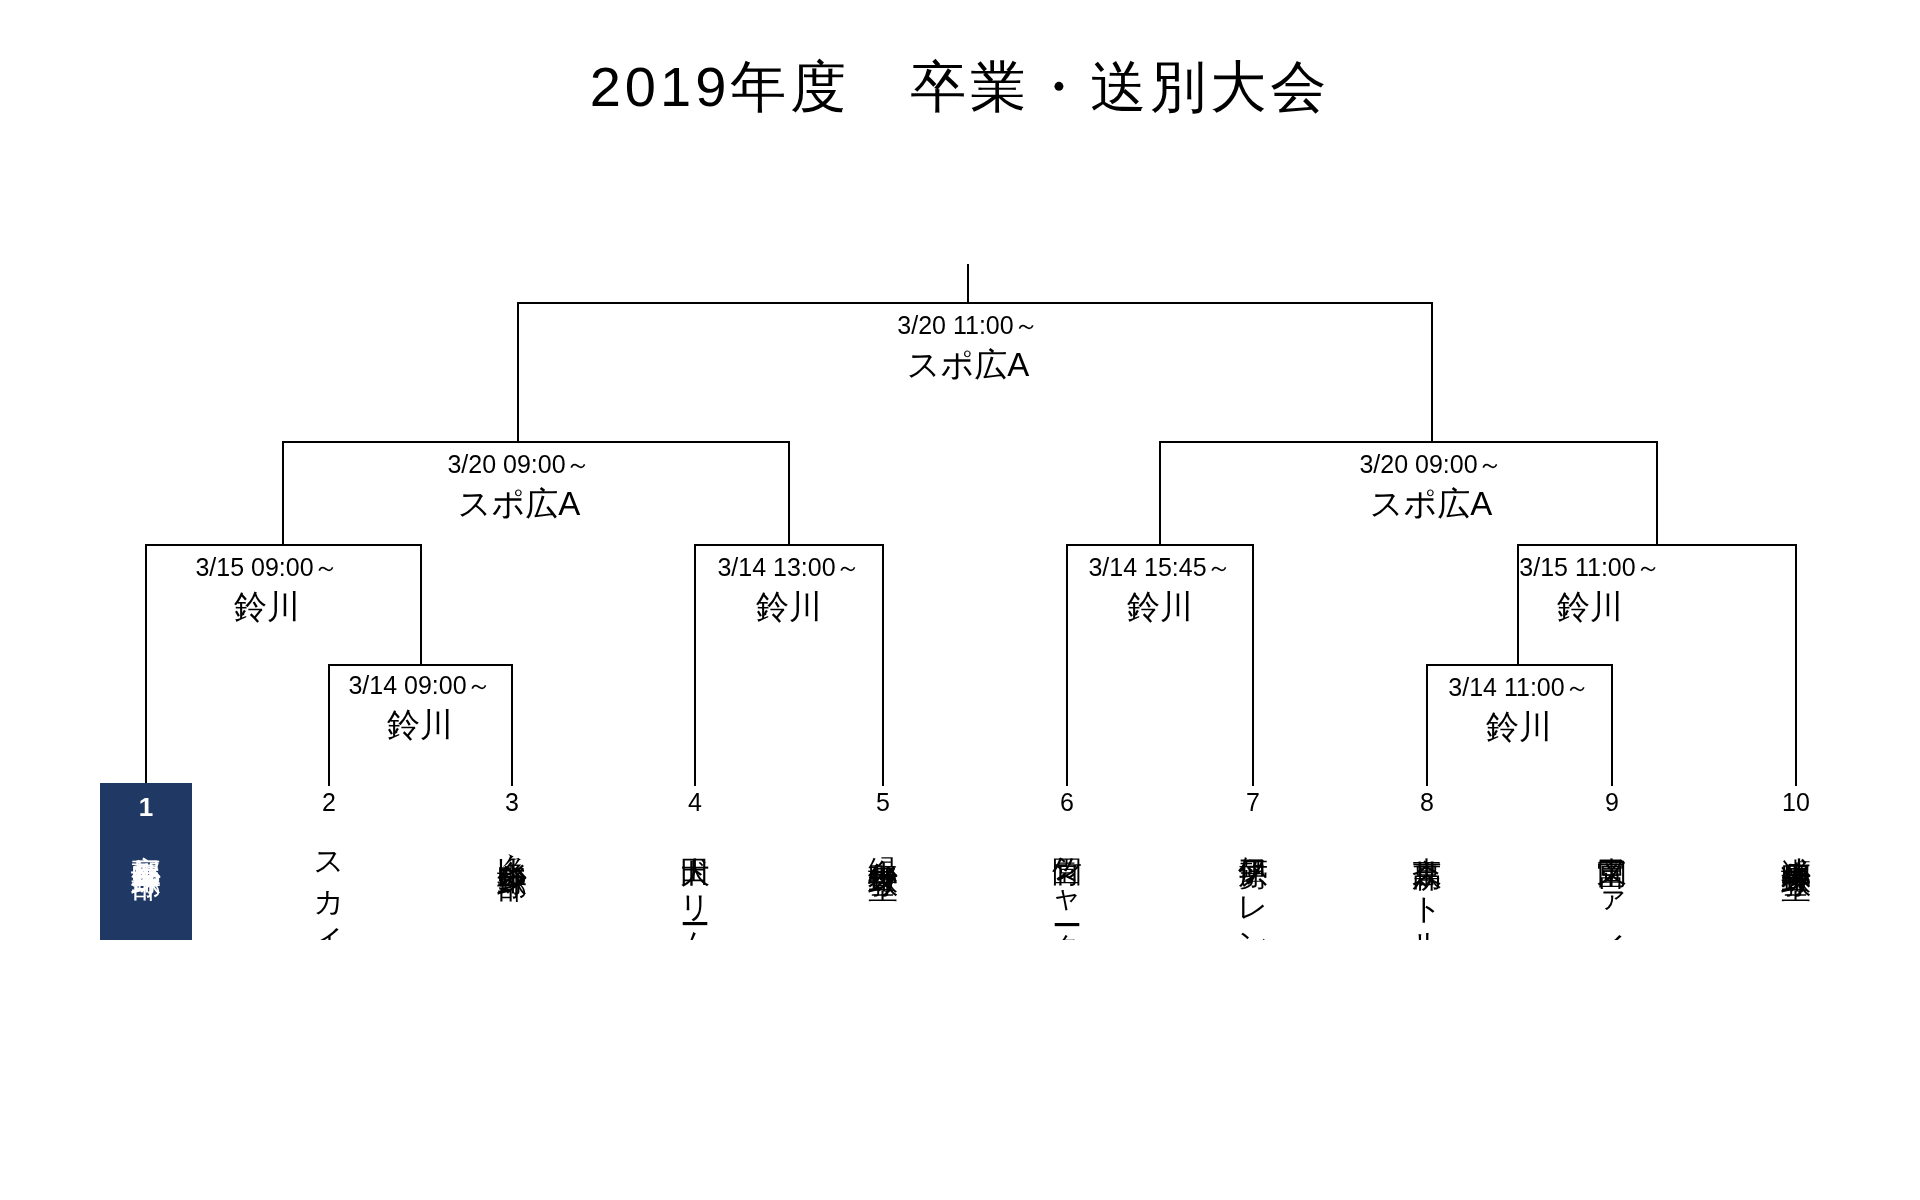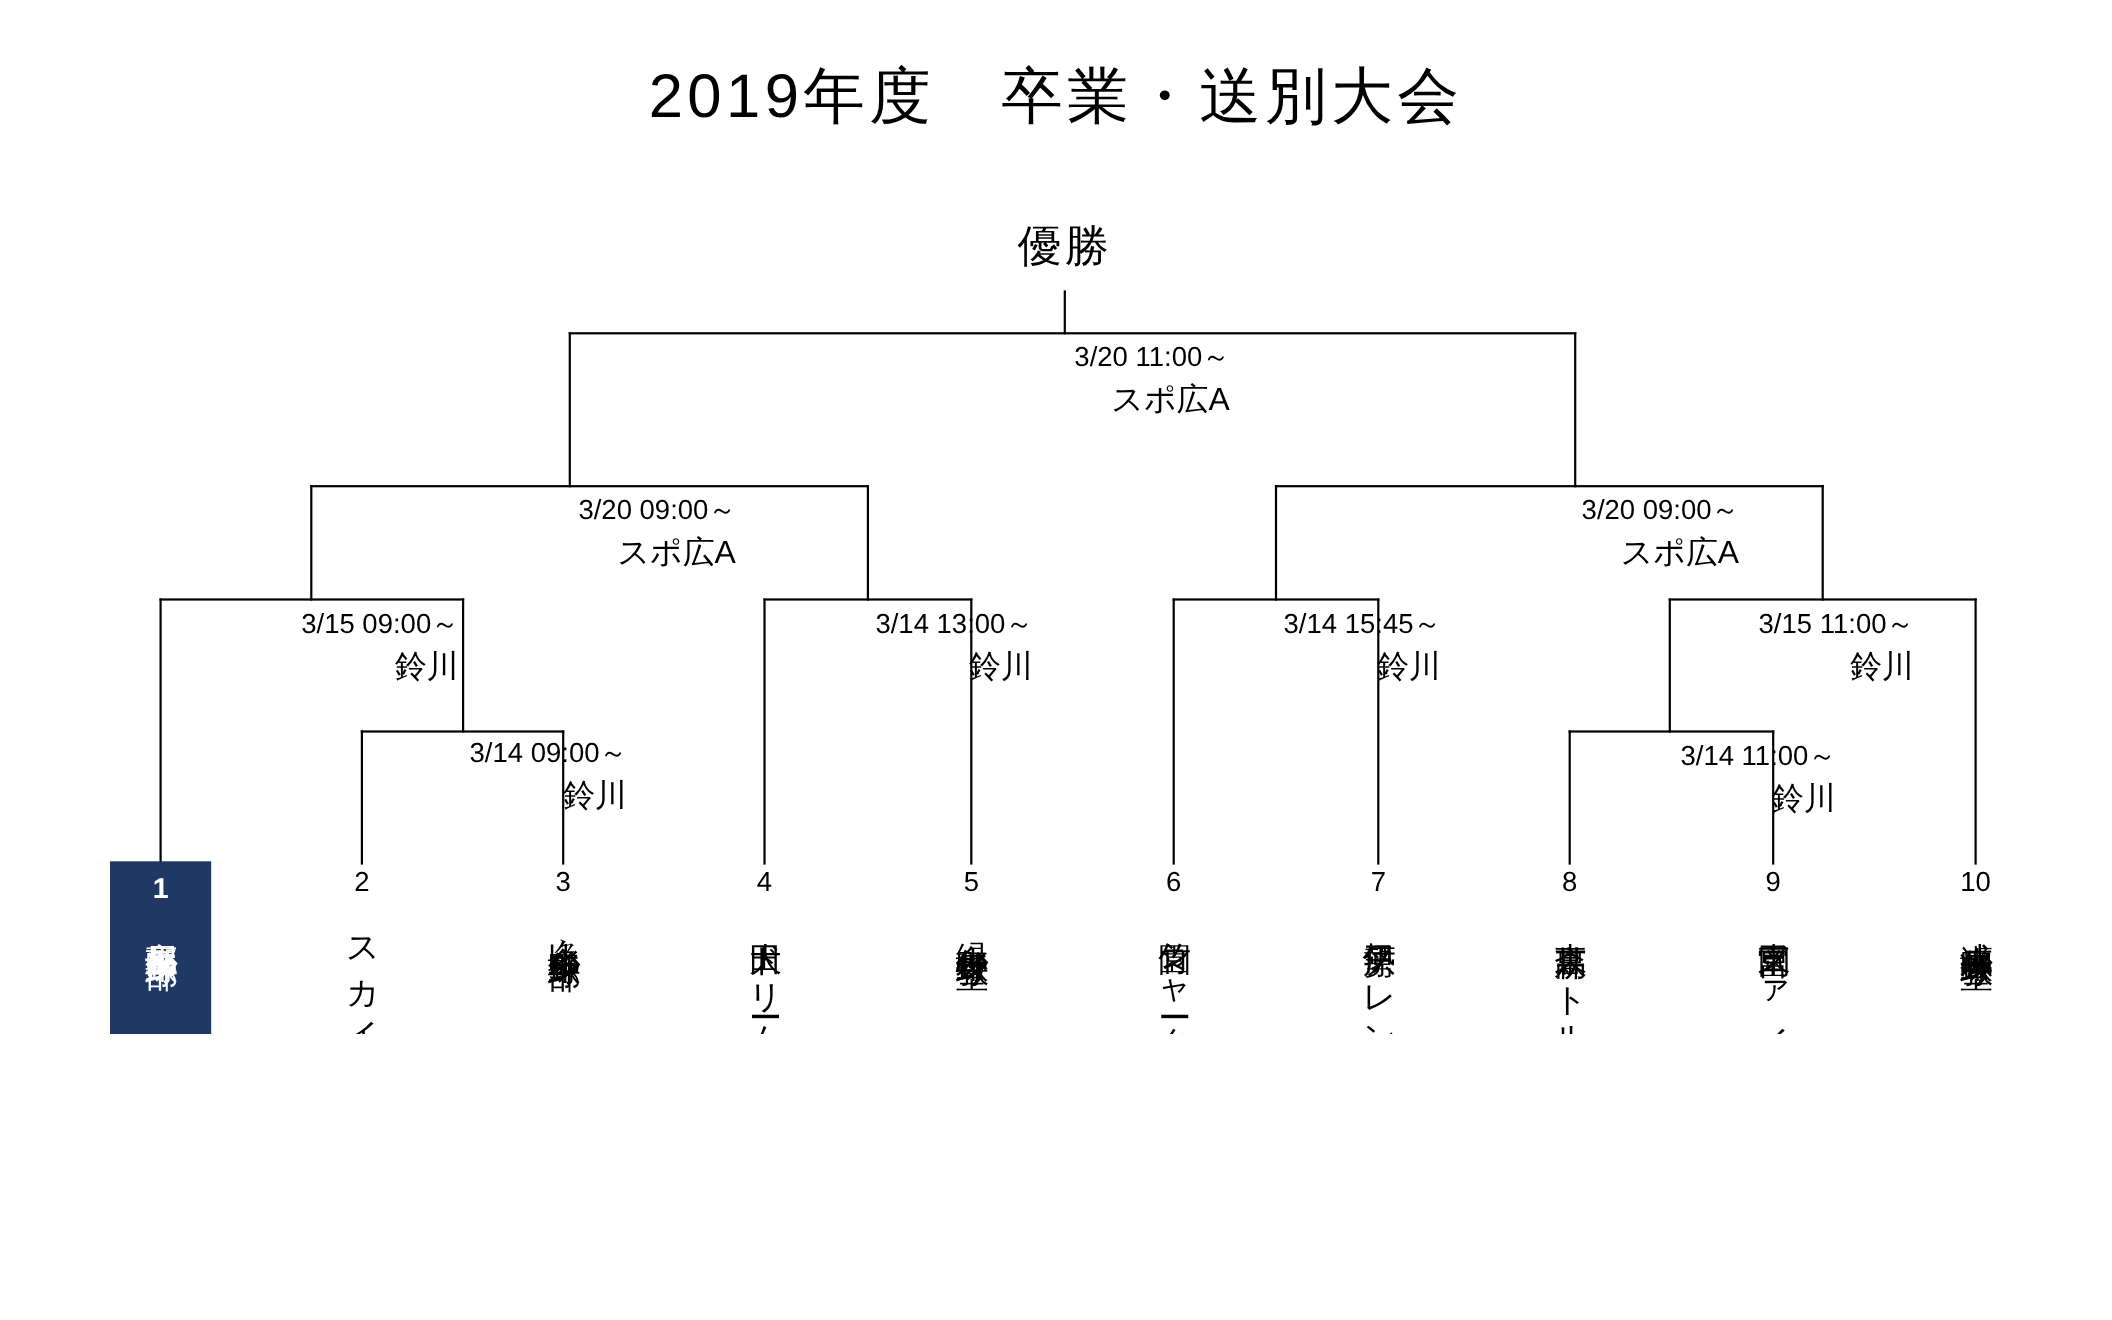--- a/index.html
+++ b/index.html
@@ -10,23 +10,23 @@
   }
   .title {
     position:absolute; left:0; right:0; top:50px; text-align:center;
     font-size:56px; letter-spacing:4px; white-space:pre;
   }
   .champion {
     position:absolute; left:868px; top:196px; width:200px; text-align:center;
     font-size:40px; letter-spacing:3px;
   }
   .ln { position:absolute; background:#000; }
-  .match { position:absolute; width:300px; text-align:right; }
+  .match { position:absolute; width:300px; text-align:center; }
   .match .time  { font-size:25px; line-height:29px; }
-  .match .venue { font-size:29px; line-height:29px; margin-top:10px; }
+  .match .venue { font-size:33px; line-height:29px; margin-top:10px; }
   .team { position:absolute; width:64px; text-align:center; }
   .team .seed { font-size:25px; line-height:29px; }
   .team .vname {
     writing-mode:vertical-rl; text-orientation:mixed;
     font-family:"DejaVu Serif","Liberation Serif",serif;
     font-size:30px; line-height:1.06; letter-spacing:2px;
     margin:16px auto 0; display:inline-block;
   }
   .team-hl {
     position:absolute; left:100px; top:783px; width:92px; height:340px;
@@ -39,21 +39,20 @@
     font-size:30px; line-height:1.06; letter-spacing:2px;
     margin:10px auto 0; display:inline-block;
   }
 </style>
 </head>
 <body>
 
 <div class="stage">
 
   <div class="title">2019年度　卒業・送別大会</div>
-  <div class="champion">優勝</div>
 
   <div class="ln" style="left:967px;top:264px;width:2px;height:40px;"></div>
   <div class="ln" style="left:517px;top:302px;width:916px;height:2px;"></div>
   <div class="ln" style="left:517px;top:302px;width:2px;height:141px;"></div>
   <div class="ln" style="left:1431px;top:302px;width:2px;height:141px;"></div>
 
   <div class="ln" style="left:282px;top:441px;width:508px;height:2px;"></div>
   <div class="ln" style="left:282px;top:441px;width:2px;height:105px;"></div>
   <div class="ln" style="left:788px;top:441px;width:2px;height:105px;"></div>
 

